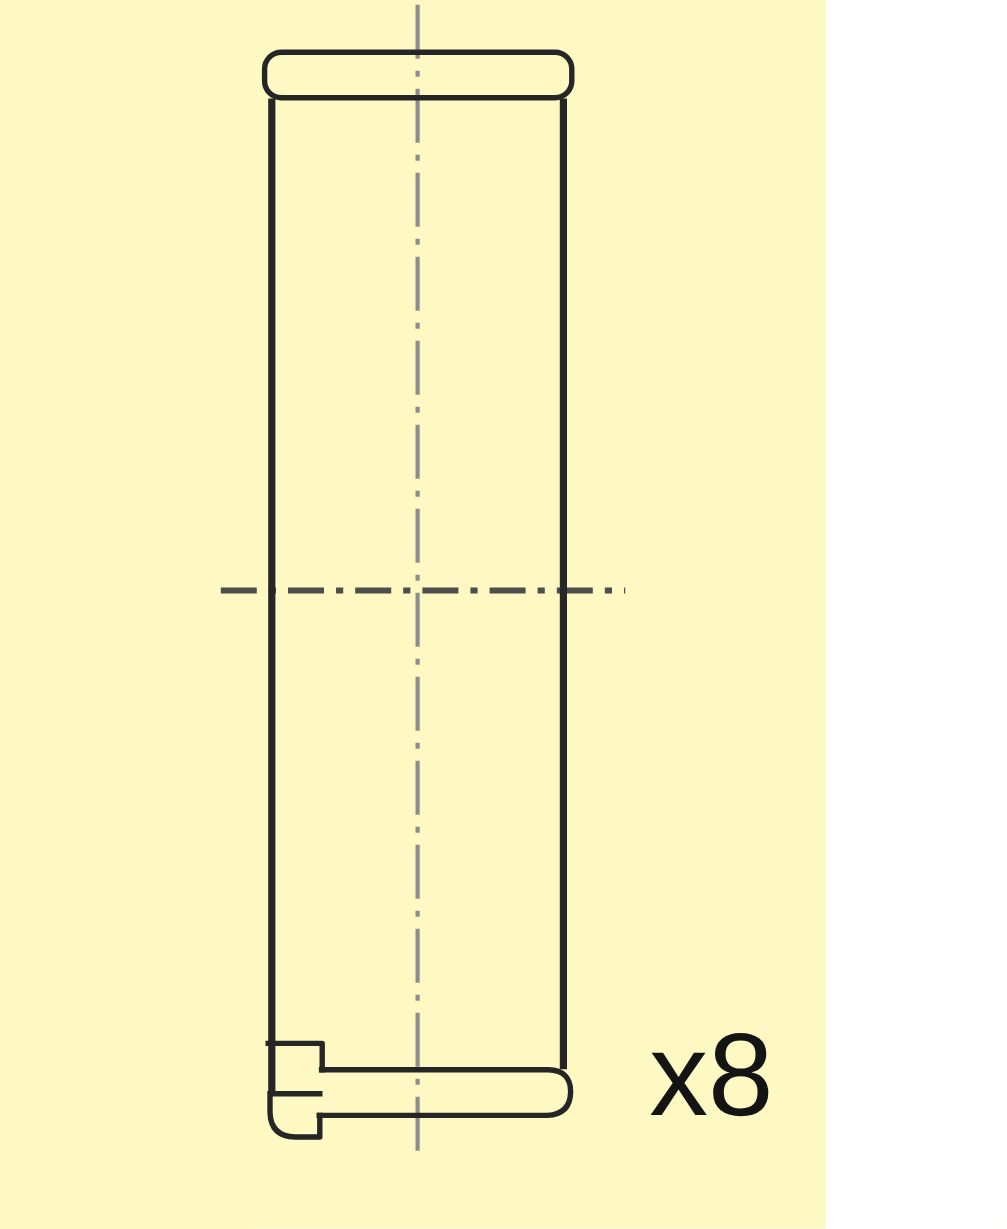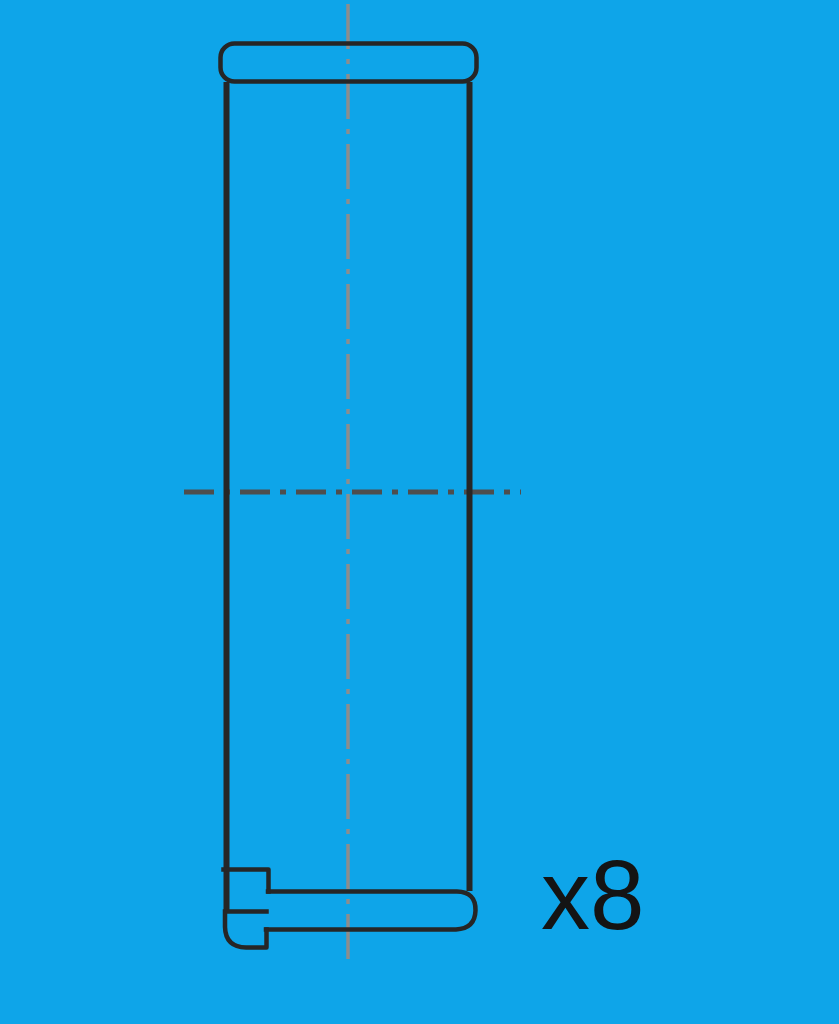--- a/index.html
+++ b/index.html
@@ -2,23 +2,23 @@
 <html><head>
 <meta charset="utf-8">
 <style>
   html, body {
     margin: 0;
     padding: 0;
     background: #ffffff;
   }
   .page {
     position: relative;
-    width: 839px;
+    width: 688px;
     height: 1024px;
-    background: #0ea5e9;
+    background: #fef9c3;
     overflow: hidden;
     font-family: "Liberation Sans", sans-serif;
   }
   .drawing-svg {
     position: absolute;
     left: 0;
     top: 0;
     width: 839px;
     height: 1024px;
     display: block;

